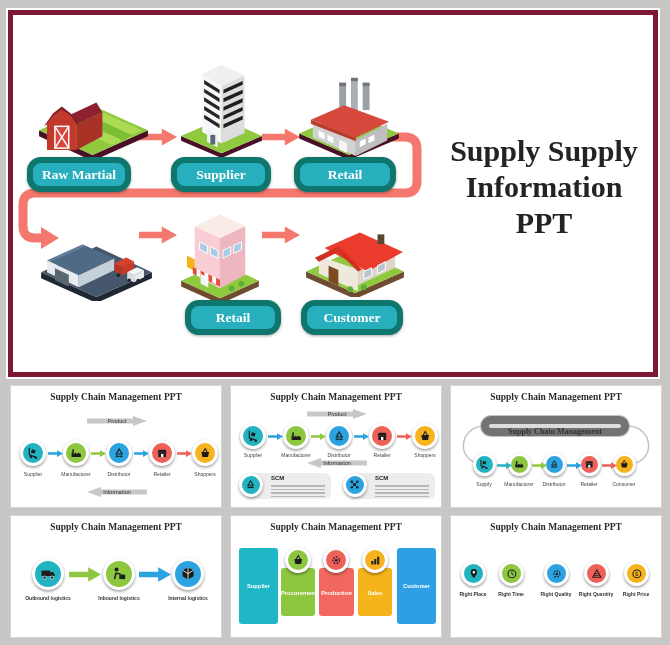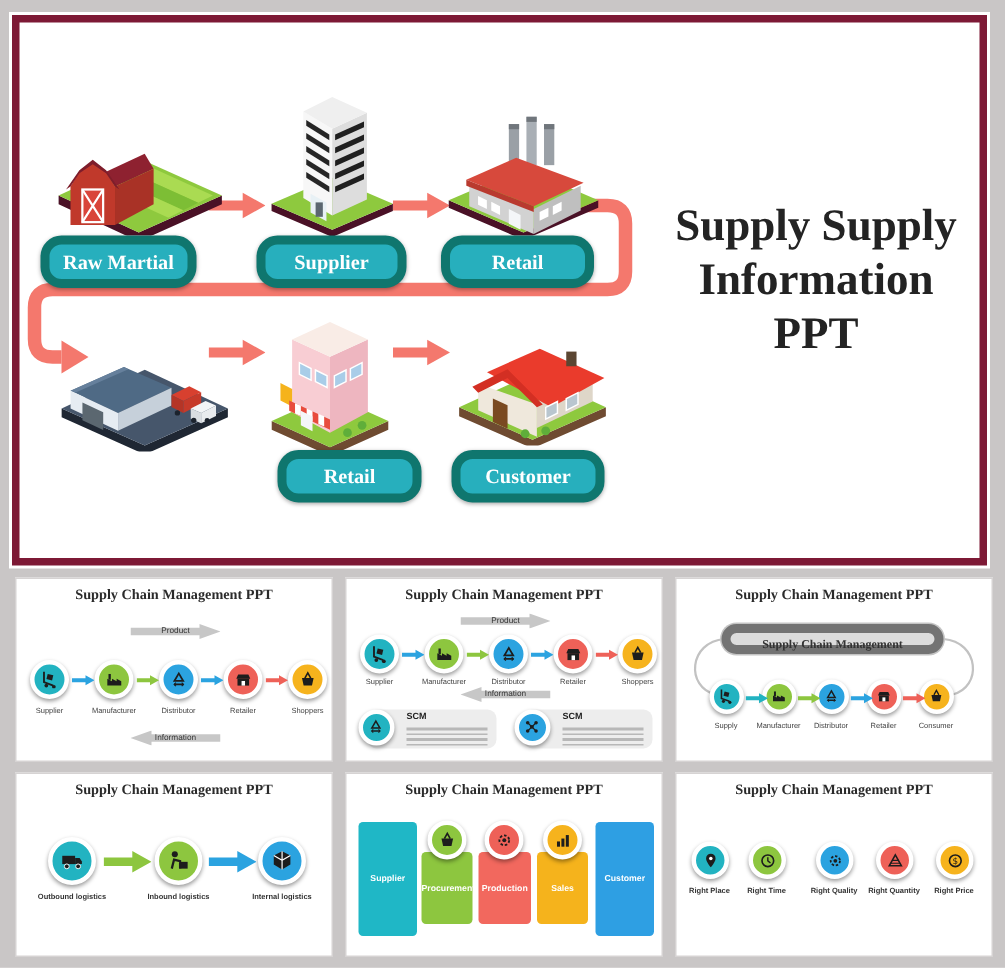--- a/index.html
+++ b/index.html
@@ -33,21 +33,21 @@
   .harrow{position:absolute;width:60px;height:10px;}
   .harrow svg{position:absolute;left:0;top:0;width:60px;height:10px;}
   .harrow .harrow-label{position:absolute;left:0;top:0;width:100%;text-align:center;
       font-size:5.5px;line-height:10px;color:#333;font-family:"Liberation Sans",sans-serif;}
   .scm-card{position:absolute;width:86px;height:26px;background:#ededed;border-radius:6px;}
   .scm-title{position:absolute;font-size:6px;font-weight:bold;color:#222;
       font-family:"Liberation Sans",sans-serif;}
   .scm-lines{position:absolute;}
   .scm-lines div{height:1.5px;background:#b8b8b8;margin:2px 0;}
   .t3-pill{position:absolute;left:30px;top:30px;width:148px;height:20px;background:#dcdcdc;
-      border:6px solid #737373;border-radius:11px;box-shadow:0 0 0 1px #c4c4c4;box-sizing:border-box;
+      border:8px solid #737373;border-radius:11px;box-shadow:0 0 0 1px #c4c4c4;box-sizing:border-box;
       text-align:center;font-weight:bold;font-size:8px;line-height:16px;color:#333;}
   .t3-connect{position:absolute;left:0;top:0;width:212px;height:123px;pointer-events:none;}
   .thick-arrow{position:absolute;width:32px;height:15px;}
   .col{position:absolute;border-radius:3px;}
   .col-label{position:absolute;width:100%;text-align:center;color:#fff;font-weight:bold;
       font-size:5.8px;font-family:"Liberation Sans",sans-serif;}
   .t6-label,.t4-label{position:absolute;text-align:center;font-weight:bold;font-size:5px;color:#333;
       font-family:"Liberation Sans",sans-serif;}
   .hidden-defs{position:absolute;width:0;height:0;overflow:hidden;}
 </style>

